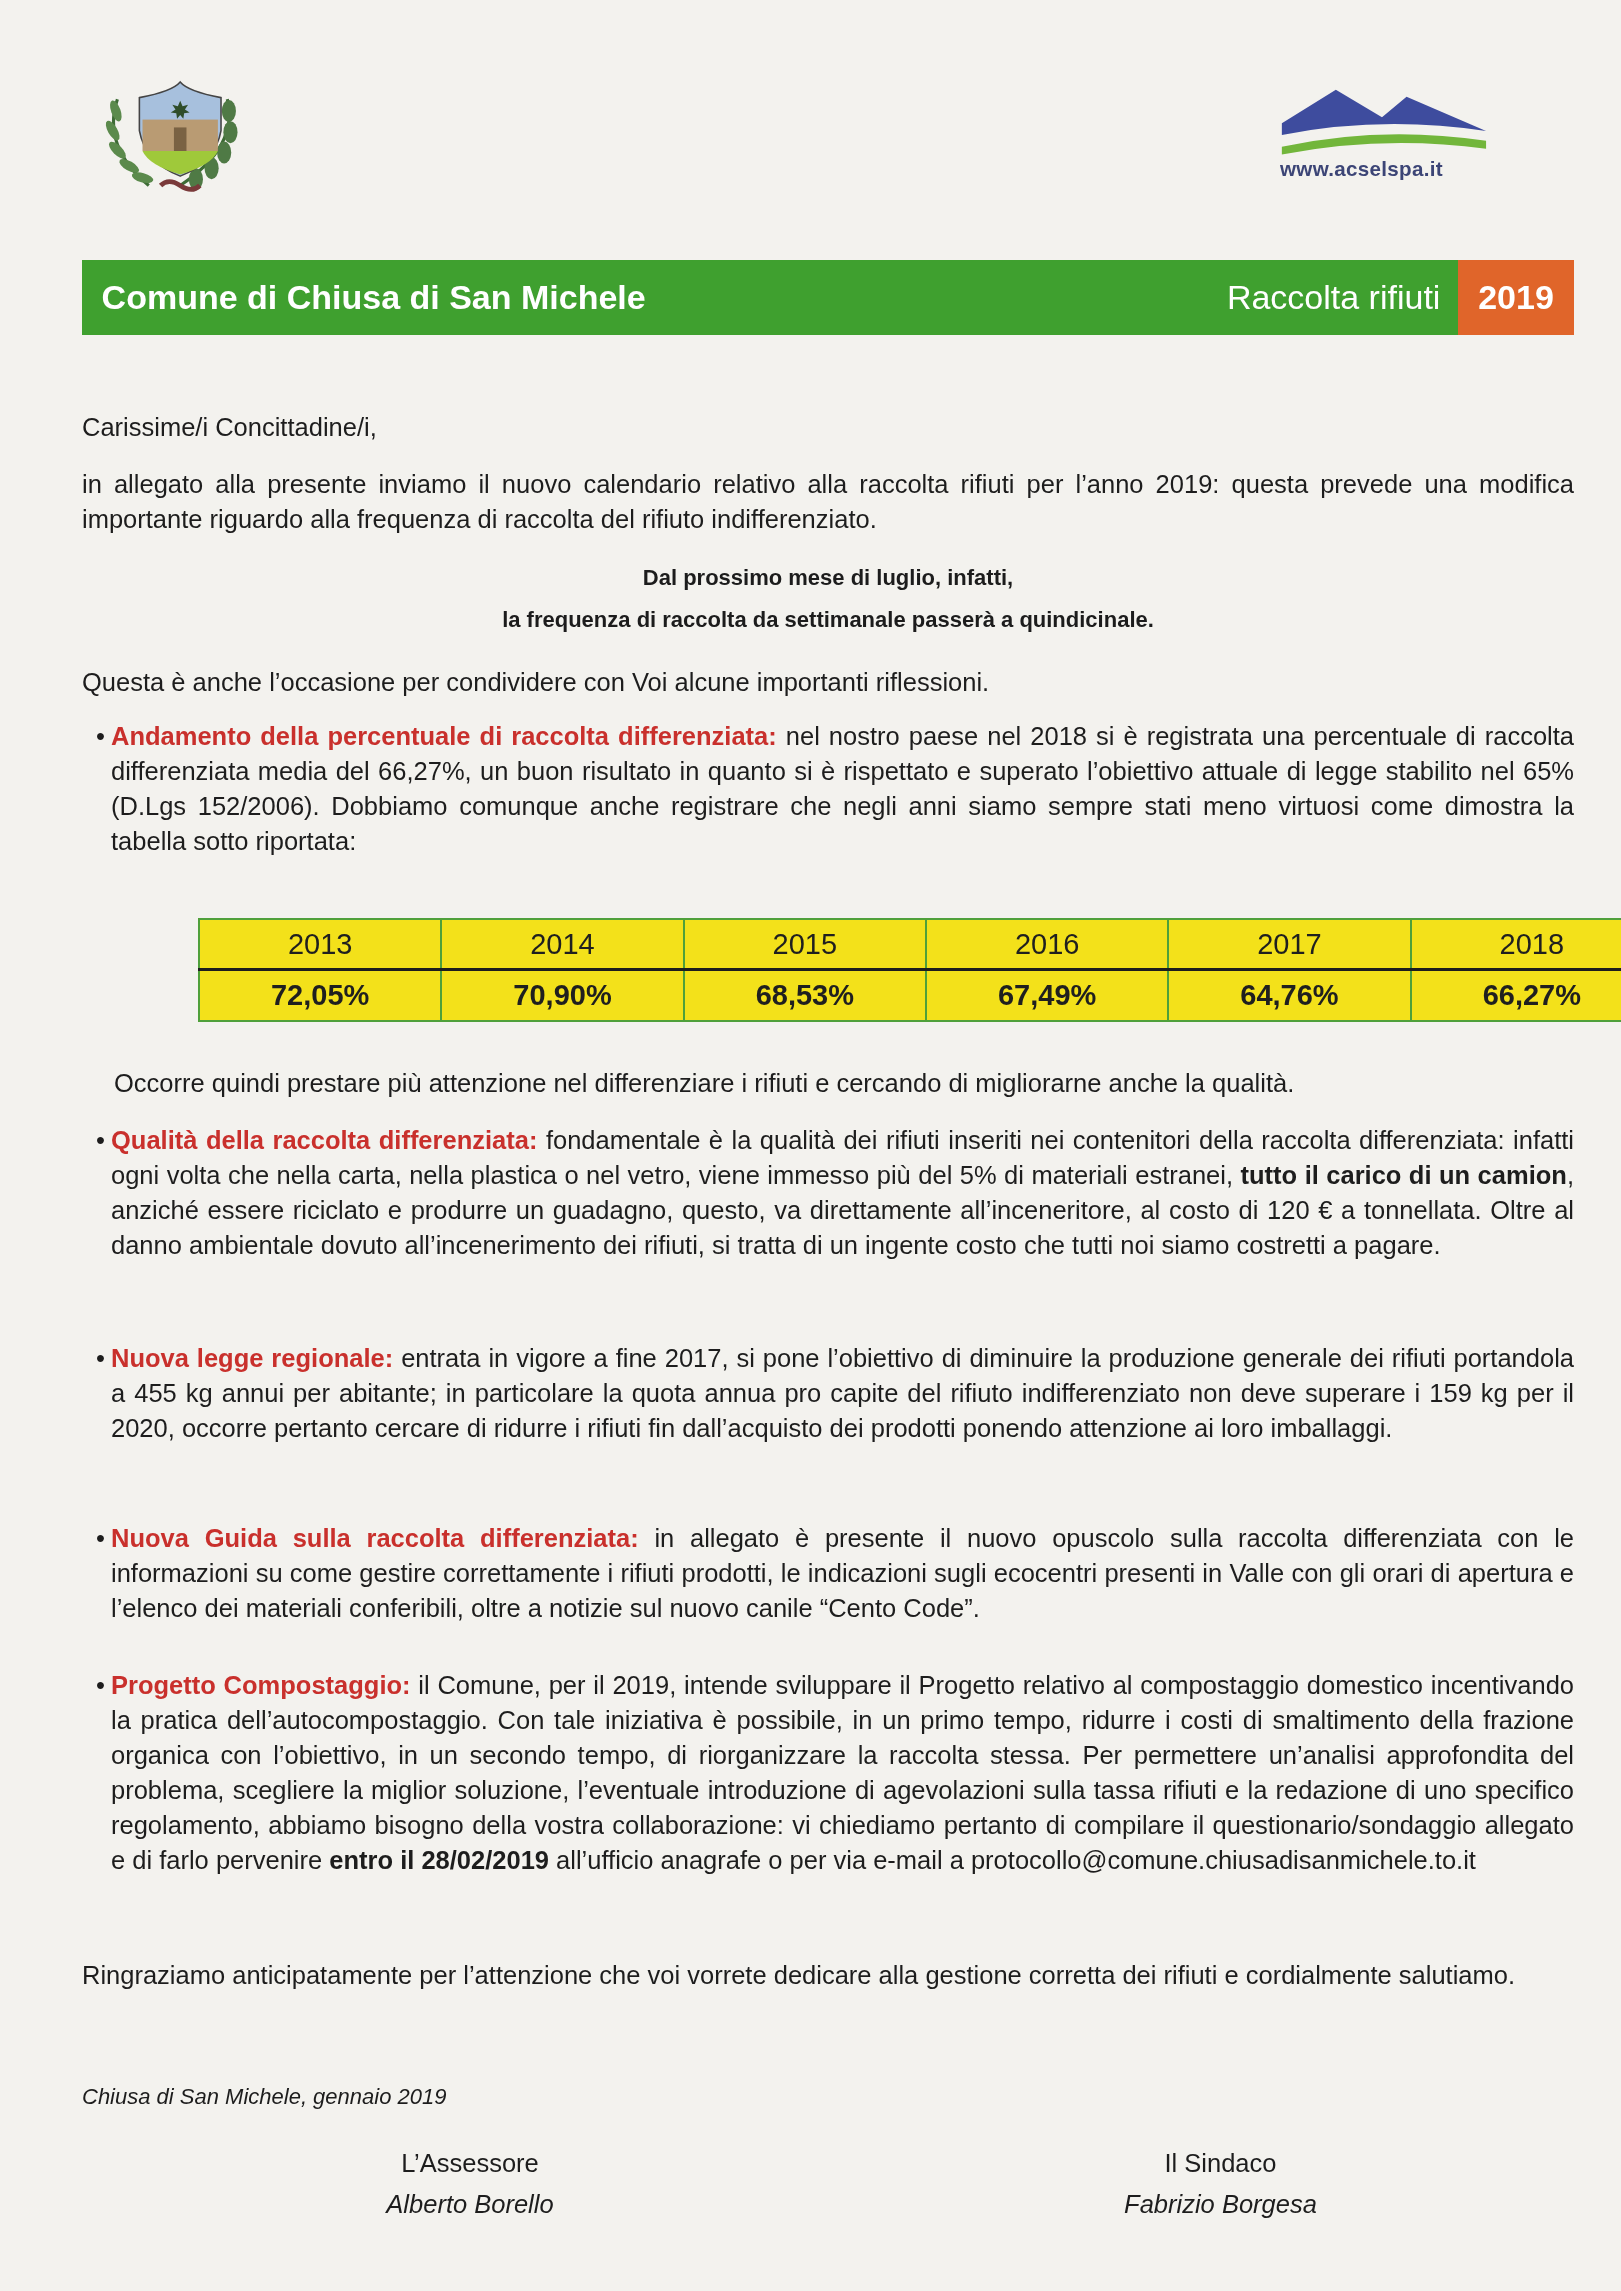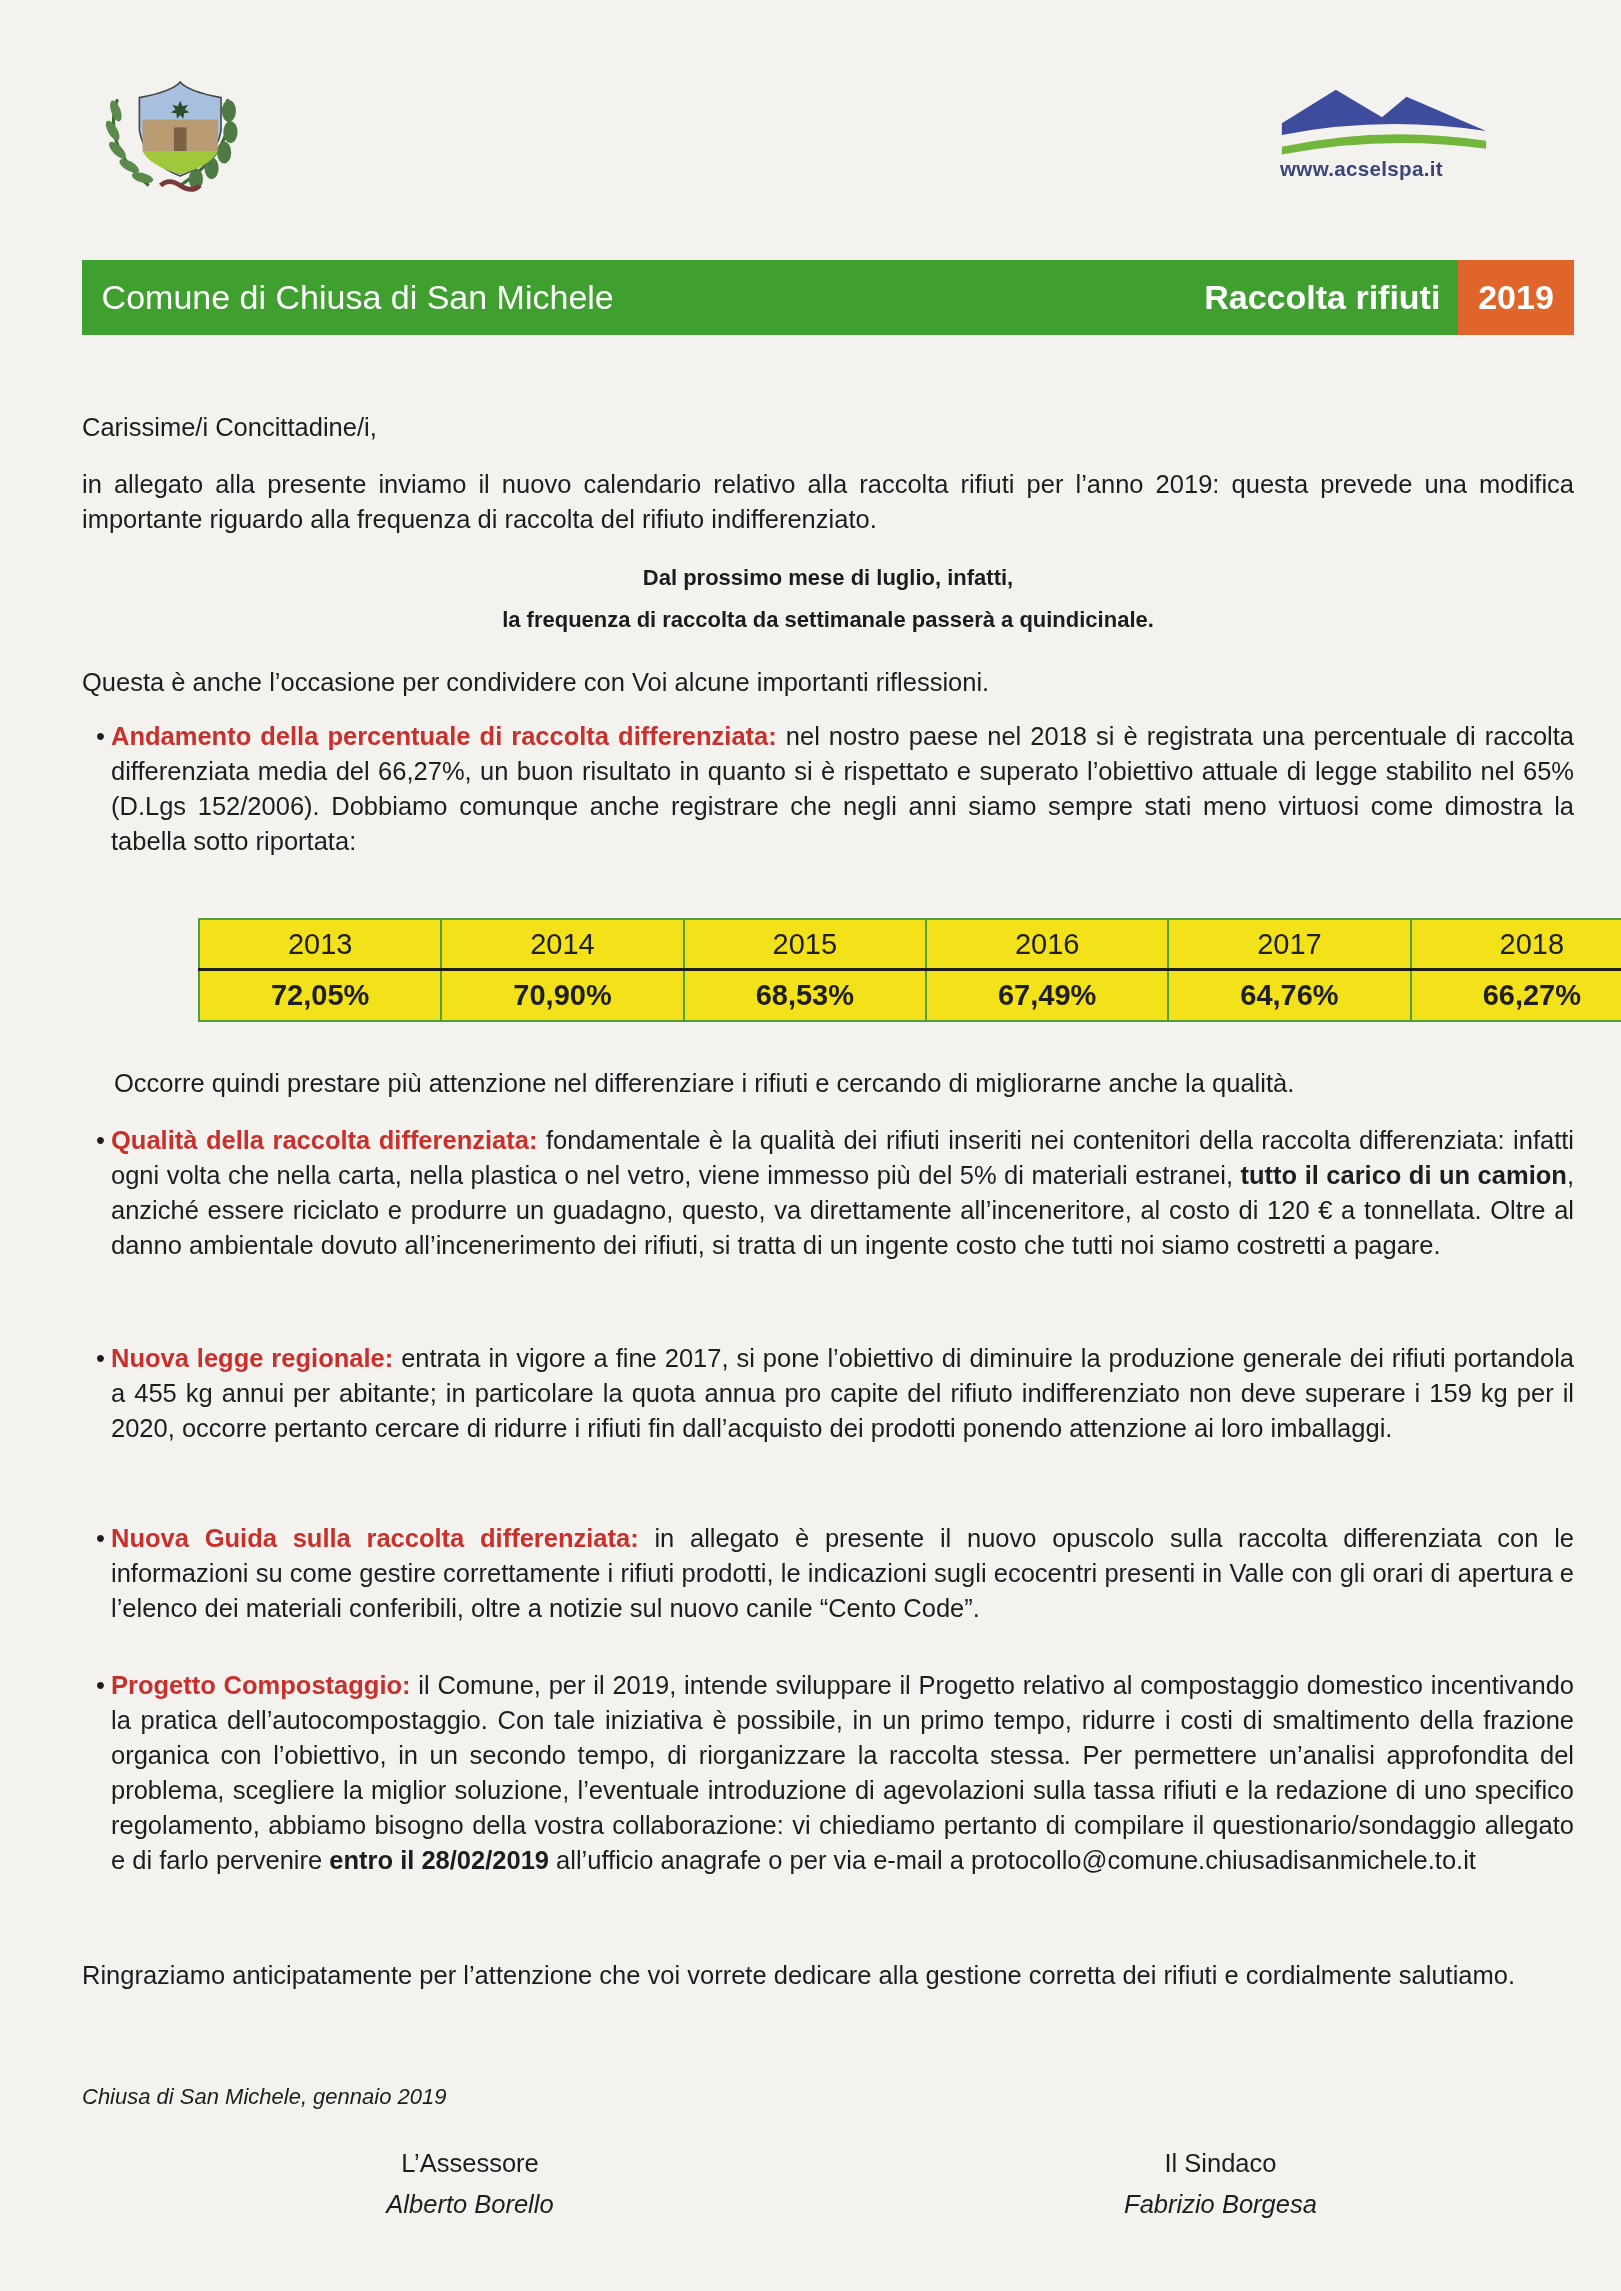--- a/index.html
+++ b/index.html
@@ -20,24 +20,24 @@
     position: absolute; left: 1280px; top: 157px;
     font-size: 20.6px; font-weight: bold; color: #3c4576; letter-spacing: 0.3px;
   }
 
   
   .banner {
     position: absolute; left: 82px; top: 260px; width: 1492px; height: 75px;
     background: #3fa02f; display: flex; align-items: center;
   }
   .banner-title {
-    color: #fff; font-weight: normal; font-size: 34px; padding-left: 19.6px; flex: 1;
+    color: #fff; font-weight: bold; font-size: 34px; padding-left: 19.6px; flex: 1;
   }
   .banner-right {
-    color: #fff; font-weight: bold; font-size: 34px; padding-right: 17.6px;
+    color: #fff; font-weight: normal; font-size: 34px; padding-right: 17.6px;
   }
   .banner-year {
     background: #e0652a; color: #fff; font-weight: bold; font-size: 34px;
     height: 75px; width: 116px; display: flex; align-items: center; justify-content: center;
   }
 
   
   .txt { position: absolute; left: 82px; width: 1492px; font-size: 25.5px; line-height: 35px; }
   .p { margin: 0; text-align: justify; }
   .greeting { top: 410px; }

